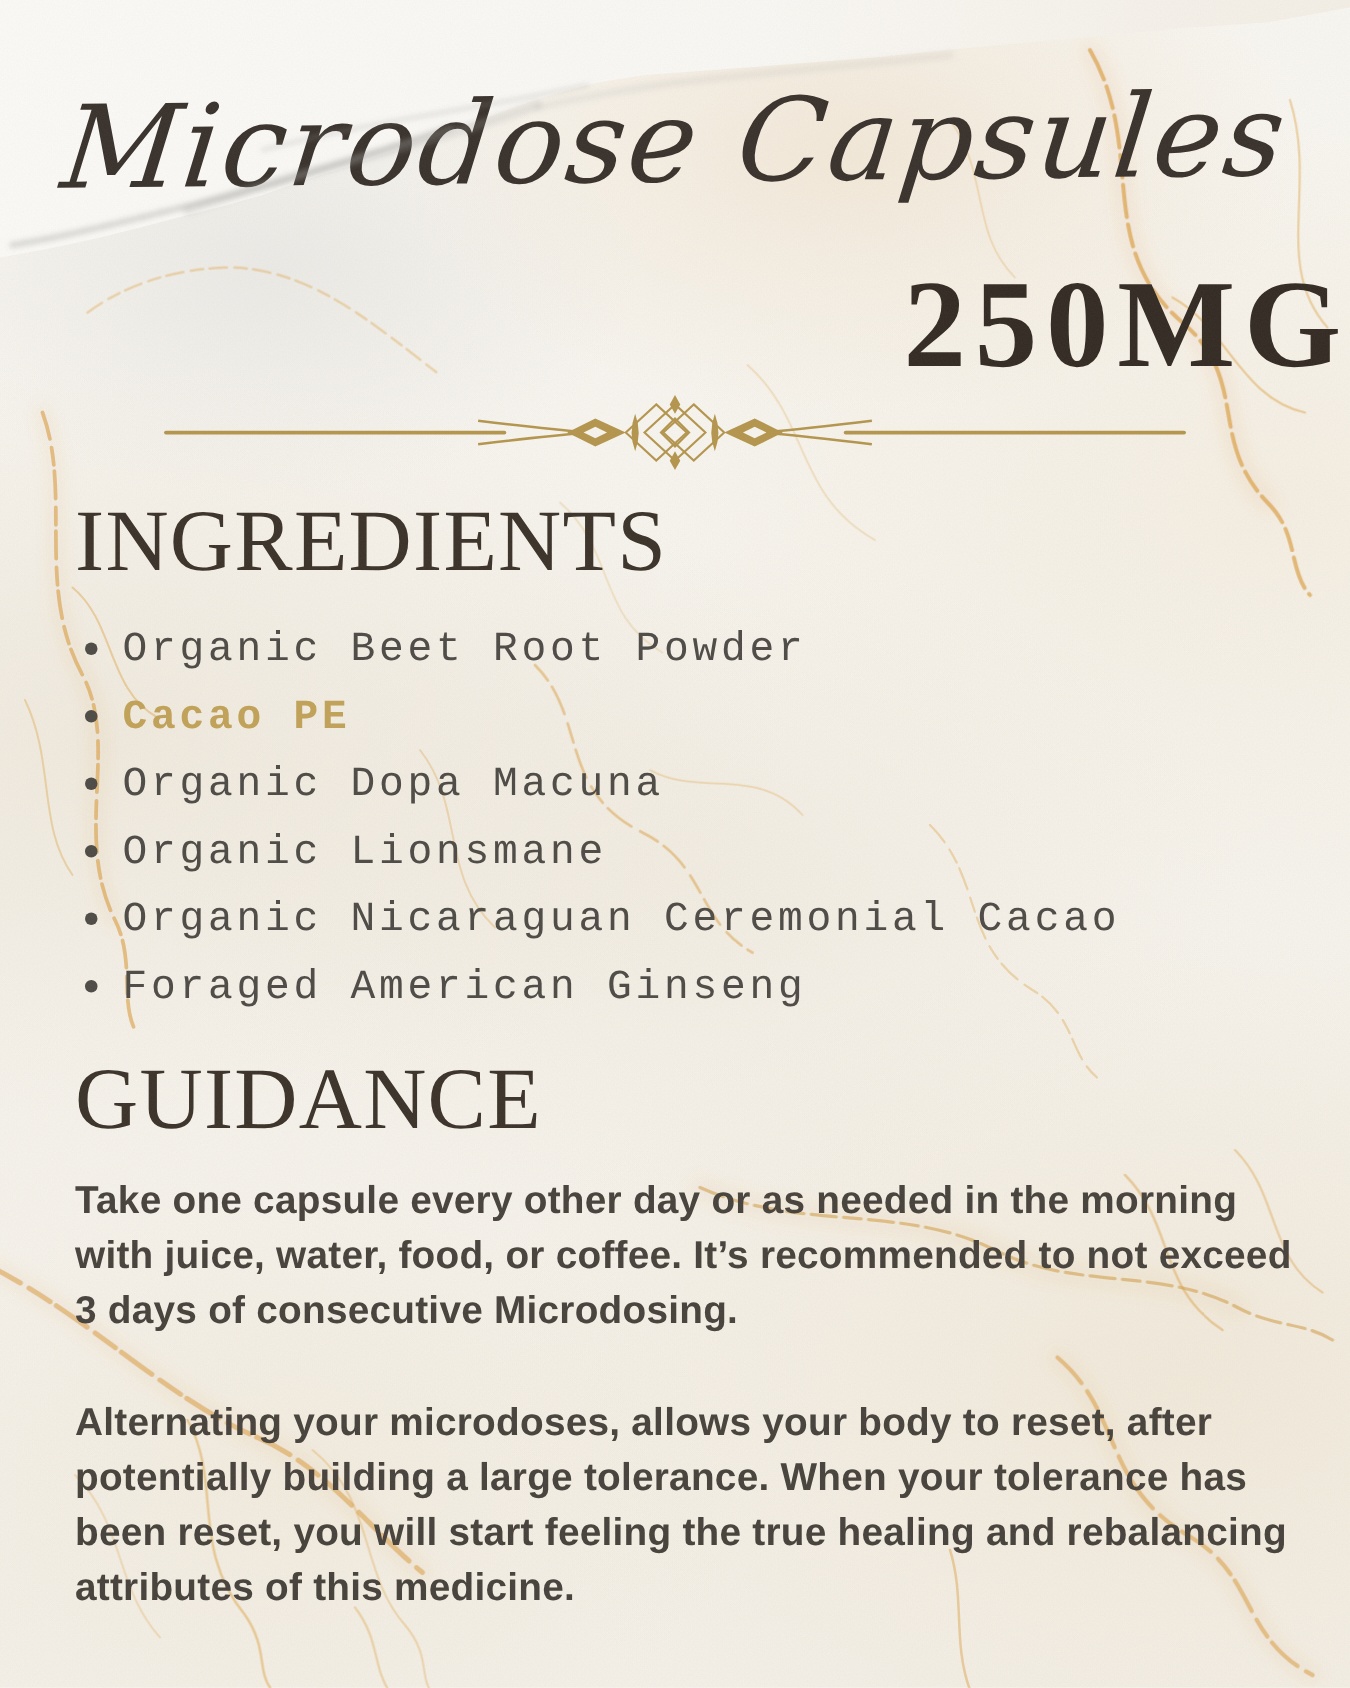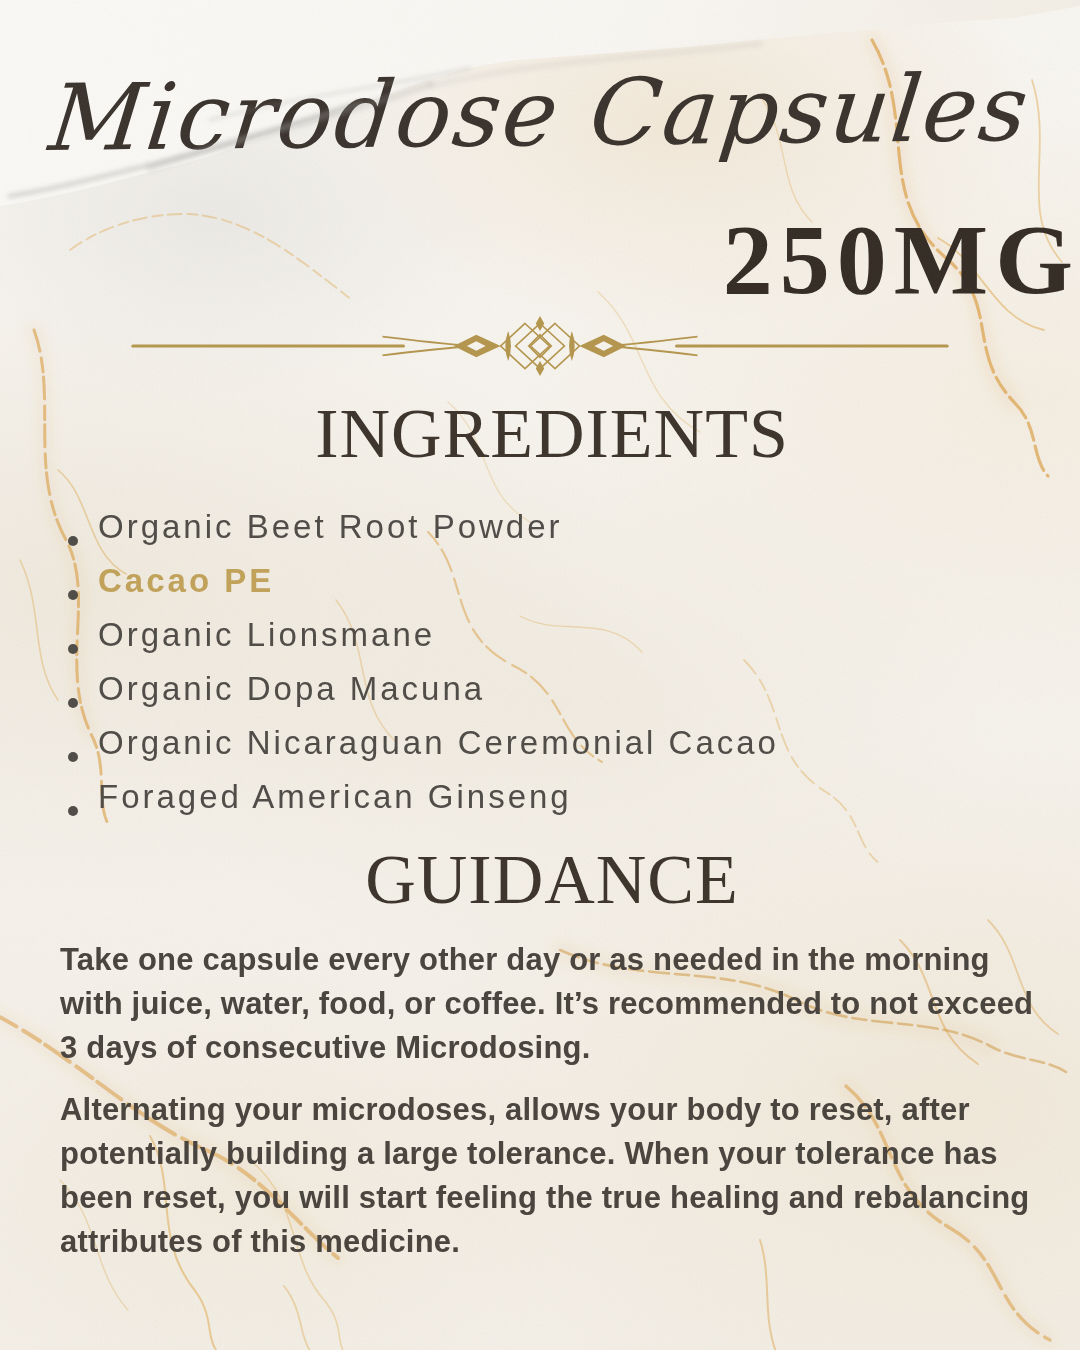--- a/index.html
+++ b/index.html
@@ -53,43 +53,43 @@
   }
 
   .divider { position: absolute; top: 316px; left: 100px; width: 880px; height: 60px;
              color: var(--accent-gold, #b4954c); }
 
   .section-heading {
     margin: 0;
     font-family: "Liberation Serif", serif; font-weight: normal;
     font-size: 70px; line-height: 88px; letter-spacing: 1px;
     color: var(--heading-color, #3a3129);
-    text-align: center;
   }
 
   .ingredients { position: absolute; top: 390px; left: 60px; right: 36px; }
   .ingredients ul { list-style: none; margin: 14px 0 0 0; padding: 0; }
   .ingredients li {
-    display: flex; align-items: flex-end; height: 54px;
+    display: flex; align-items: center; height: 54px;
     font-size: 33px; letter-spacing: 3px;
     color: var(--bullet-color, #4d4a46);
+    font-family: Liberation Mono, monospace;
   }
   .dot { width: 10px; height: 10px; border-radius: 50%;
          background: var(--bullet-color, #4d4a46); margin: 0 20px 0 8px; flex: none; }
   li.highlight .li-label { color: var(--highlight-gold, #c2a258); font-weight: bold; }
 
   .guidance { position: absolute; top: 836px; left: 60px; right: 36px; }
   .guidance .section-heading { margin-bottom: 14px; }
   .guidance p {
     white-space: pre-line; margin: 0;
     font-size: 31px; line-height: 44px; letter-spacing: 0.2px;
     color: var(--body-color, #46413b);
     font-weight: bold;
   }
-  .guidance p + p { margin-top: 18px; }
+  .guidance p + p { margin-top: 46px; }
 </style>
 </head>
 <body>
 
 <div class="poster">
 
   <svg class="bg-veins" viewBox="0 0 1080 1350" width="1080" height="1350" aria-hidden="true">
     <defs>
       <filter id="vblur" x="-20%" y="-20%" width="140%" height="140%">
         <feGaussianBlur stdDeviation="0.6"></feGaussianBlur>
@@ -172,25 +172,25 @@
         <li>
           <span class="dot"></span>
           <span class="li-label">Organic Beet Root Powder</span>
         </li>
         <li class="highlight">
           <span class="dot"></span>
           <span class="li-label">Cacao PE</span>
         </li>
         <li>
           <span class="dot"></span>
+          <span class="li-label">Organic Dopa Macuna</span>
+        </li>
+        <li>
+          <span class="dot"></span>
           <span class="li-label">Organic Lionsmane</span>
-        </li>
-        <li>
-          <span class="dot"></span>
-          <span class="li-label">Organic Dopa Macuna</span>
         </li>
         <li>
           <span class="dot"></span>
           <span class="li-label">Organic Nicaraguan Ceremonial Cacao</span>
         </li>
         <li>
           <span class="dot"></span>
           <span class="li-label">Foraged American Ginseng</span>
         </li>
       </ul>

